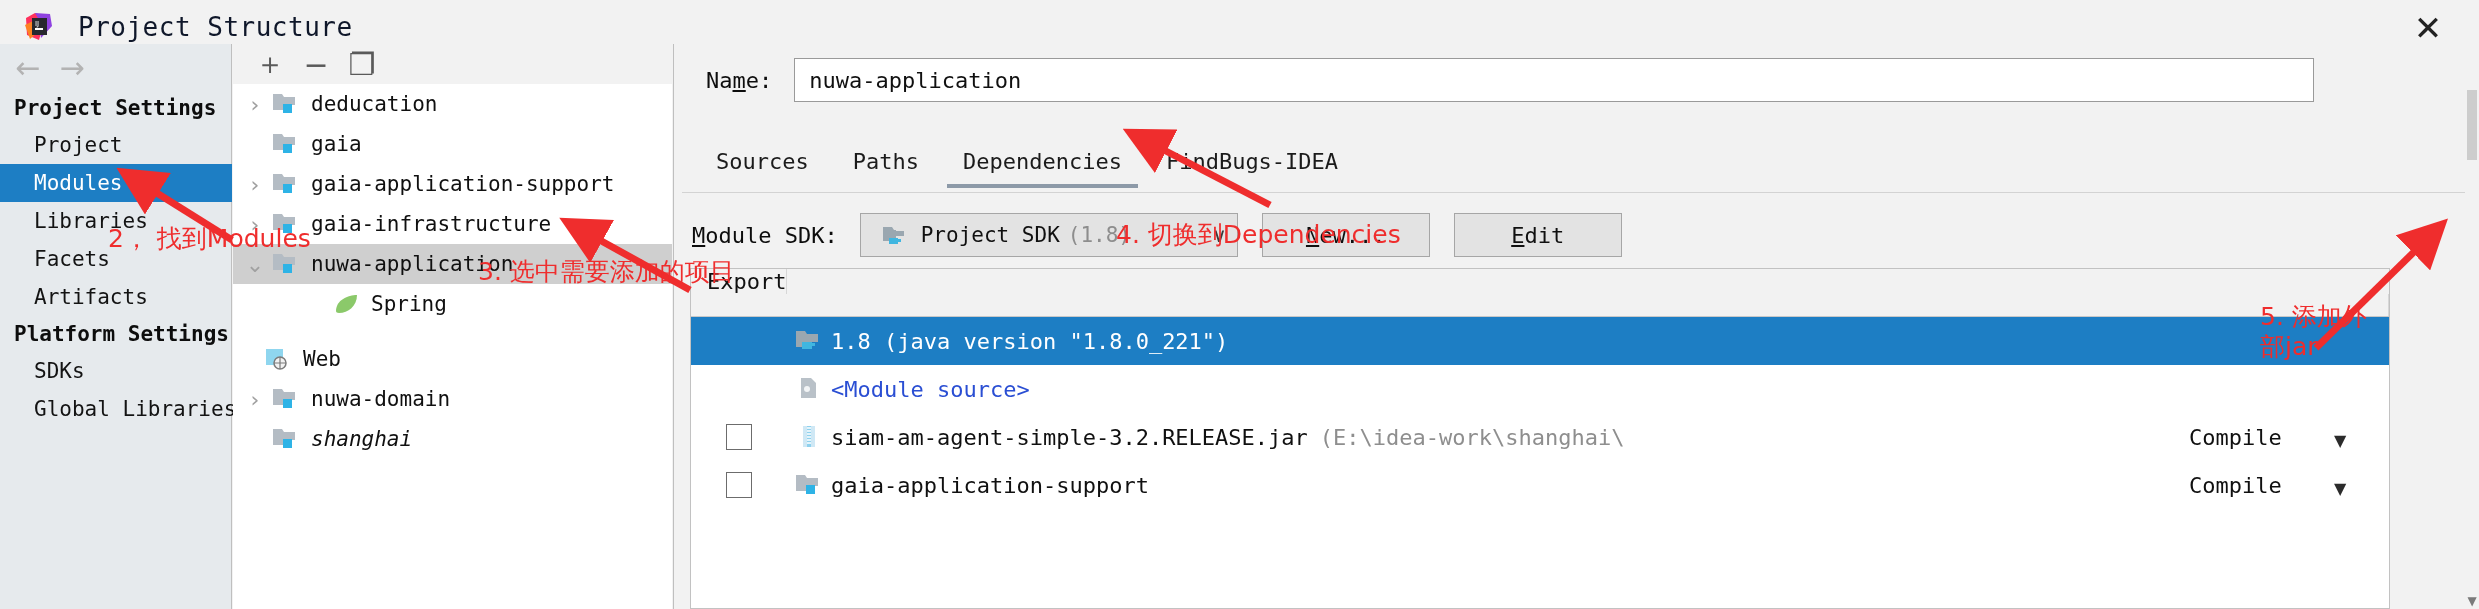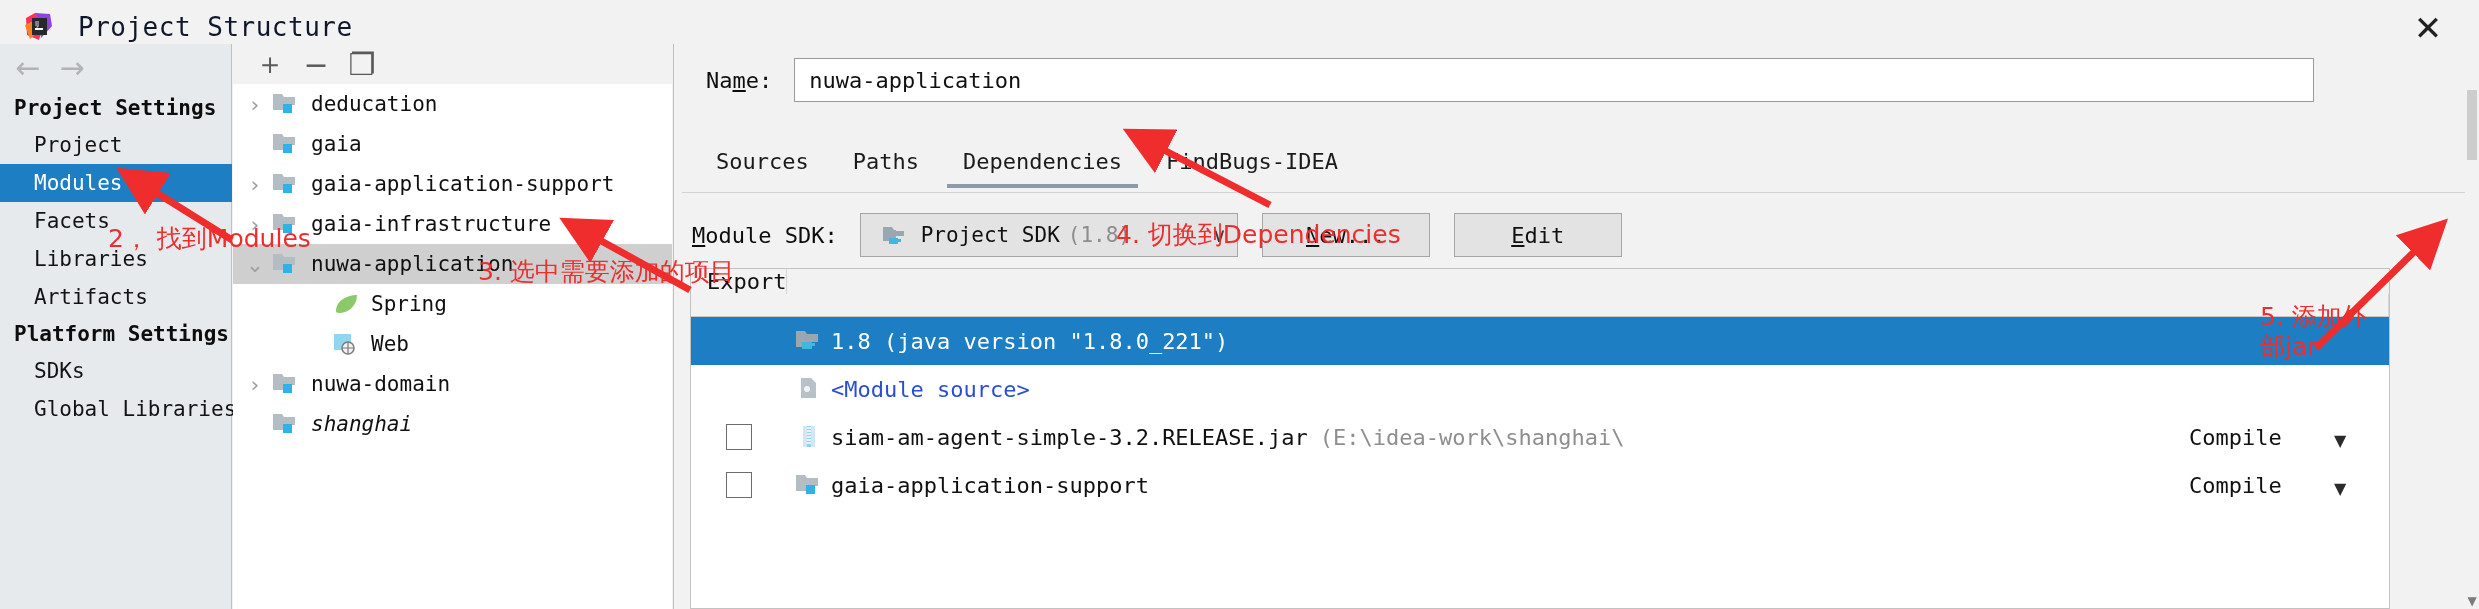--- a/index.html
+++ b/index.html
@@ -171,22 +171,22 @@
 
 <div id="leftnav">
   <div id="navbtns">
     <div class="navarrow" id="nav-back">←</div>
     <div class="navarrow" id="nav-fwd">→</div>
   </div>
   <div id="navlist" style="position:absolute;left:0;top:46px;width:232px;">
       <div class="nav-group">Project Settings</div>
       <div class="nav-item">Project</div>
       <div class="nav-item selected">Modules</div>
+      <div class="nav-item">Libraries</div>
       <div class="nav-item">Facets</div>
-      <div class="nav-item">Libraries</div>
       <div class="nav-item">Artifacts</div>
       <div class="nav-group">Platform Settings</div>
       <div class="nav-item">SDKs</div>
       <div class="nav-item">Global Libraries</div>
     </div>
 </div>
 
 <div id="treepanel">
   <div id="treetoolbar">
       <div class="tbtn">＋</div>
@@ -251,21 +251,21 @@
       </div>
       <div class="trow" style="padding-left: 68px;">
         <span class="tw"></span>
         <span class="ticon">
           <svg width="28" height="26" viewBox="0 0 28 26">
             <path d="M4 20C4 9 16 4 25 4c0 11-9 18-18 18-2 0-3-1-3-2z" fill="#8bc96a"></path>
           </svg>
         </span>
         <span style="margin-left: 8px;">Spring</span>
       </div>
-      <div class="trow" style="padding-left: 68px;">
+      <div class="trow" style=" margin-top: 15px;">
         <span class="tw"></span>
         <span class="ticon">
           <svg width="28" height="26" viewBox="0 0 28 26">
             <rect x="2" y="3" width="17" height="16" fill="#8fd6ef"></rect>
             <circle cx="16" cy="17" r="6" fill="#f2f2f2" stroke="#7b7b7b" stroke-width="1.5"></circle>
             <path d="M10 17h12M16 11v12" stroke="#7b7b7b" stroke-width="1.2" fill="none"></path>
           </svg>
         </span>
         <span style="margin-left: 8px;">Web</span>
       </div>

